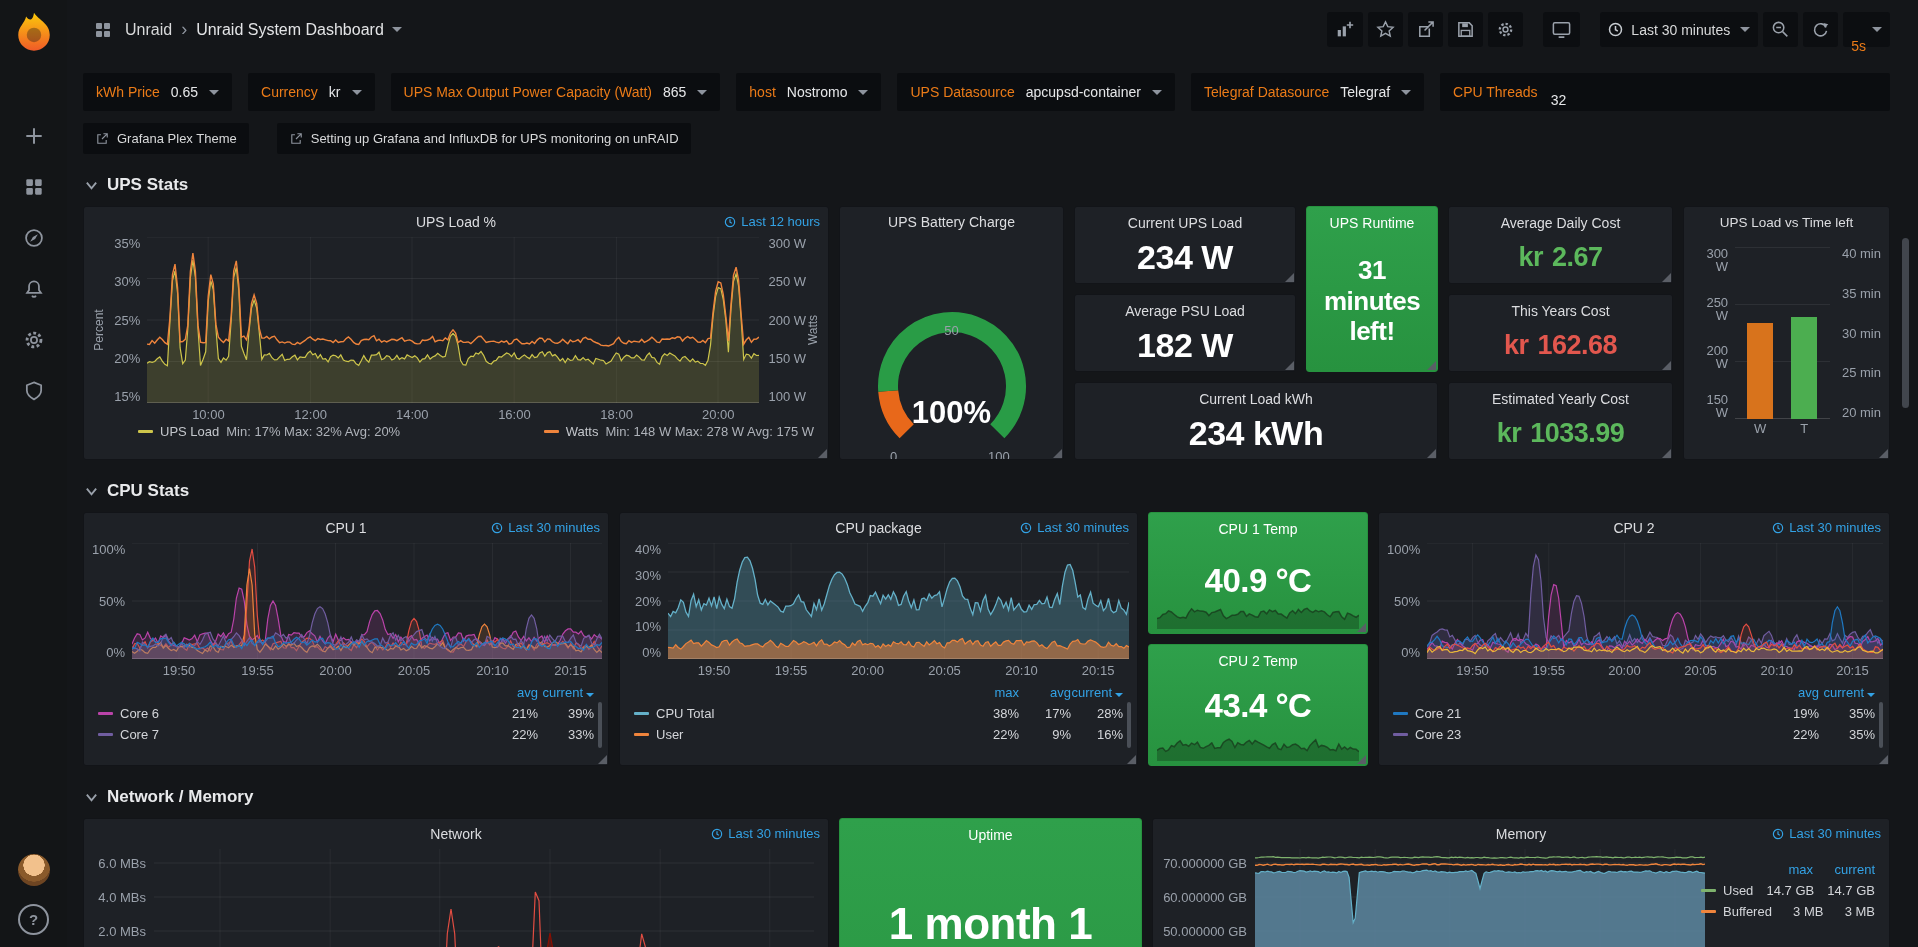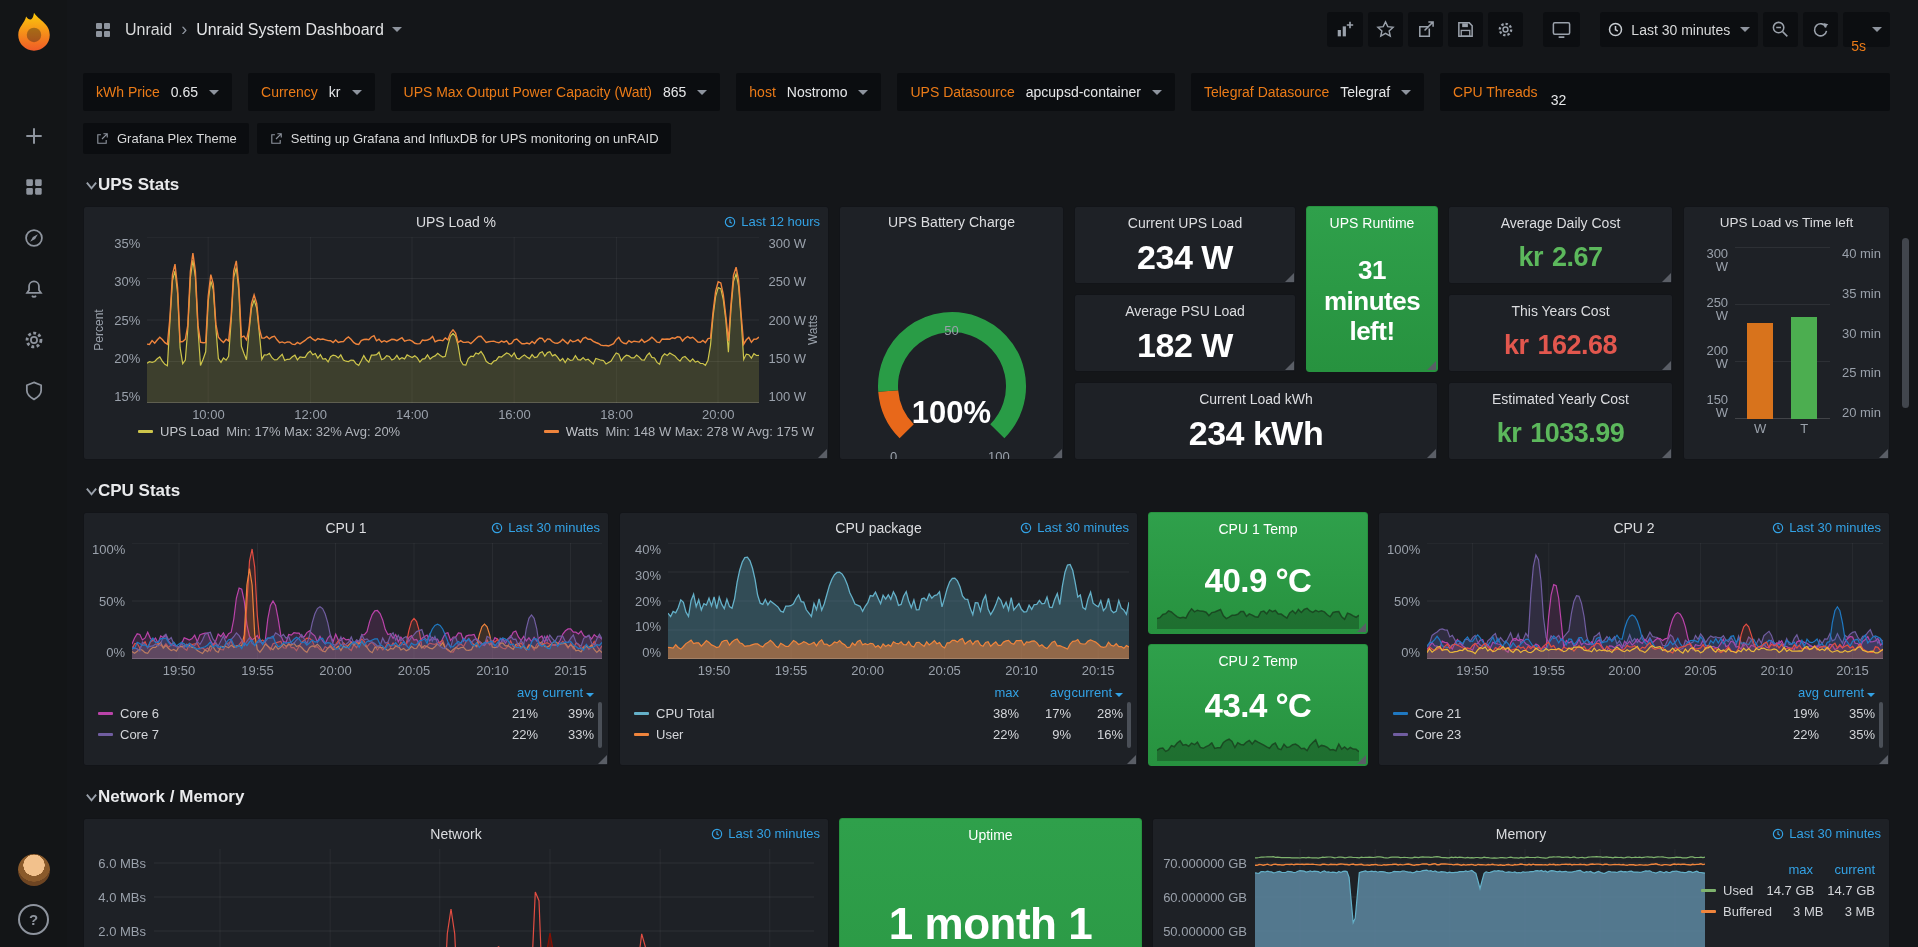--- a/index.html
+++ b/index.html
@@ -34,25 +34,25 @@
   .interval .ival{color:#eb7b18;font-size:14px;font-weight:500;margin-top:32px;}
 
   
   .dashwrap{padding:0 28px 0 16px;}
   .var-row{display:flex;gap:16px;margin-top:14px;align-items:stretch;}
   .varpill{display:flex;align-items:center;background:#0b0d10;border-radius:2px;height:38px;padding:0 13px;gap:11px;cursor:pointer;}
   .varpill.grow{flex:1;}
   .varlabel{color:#eb7b18;font-size:14px;white-space:nowrap;}
   .varvalue{color:#e6e7e9;font-size:14px;white-space:nowrap;}
   .varinput{background:transparent;border:none;outline:none;color:#e6e7e9;font-size:14px;font-family:inherit;flex:1;margin-top:16px;}
-  .links-row{display:flex;gap:8px;margin-top:12px;}
+  .links-row{display:flex;gap:28px;margin-top:12px;}
   .linkbtn{display:inline-flex;align-items:center;gap:8px;background:#0b0d10;border-radius:2px;height:31px;padding:0 12px;color:#d8d9da;font-size:13px;text-decoration:none;cursor:pointer;white-space:nowrap;}
 
   
-  .section-header{display:flex;align-items:center;margin:18px 0 8px 2px;color:#e9eaec;font-size:17px;font-weight:bold;cursor:pointer;height:26px;}
+  .section-header{display:flex;align-items:center;gap:9px;margin:18px 0 8px 2px;color:#e9eaec;font-size:17px;font-weight:bold;cursor:pointer;height:26px;}
   .section-header svg{color:#9aa1ab;}
   .row{display:flex;gap:10px;margin-bottom:10px;}
   .vcol{display:flex;flex-direction:column;gap:10px;}
   .hrow{display:flex;gap:10px;}
 
   
   .panel{position:relative;background:#1e2126;border:1px solid #121418;border-radius:3px;box-sizing:border-box;overflow:hidden;}
   .phead{height:30px;position:relative;display:flex;align-items:center;justify-content:center;}
   .ptitle{font-size:14px;font-weight:500;color:#dcdde0;cursor:pointer;white-space:nowrap;}
   .toverride{position:absolute;right:8px;top:7px;display:flex;align-items:center;gap:5px;color:#33a2e5;font-size:13px;}

